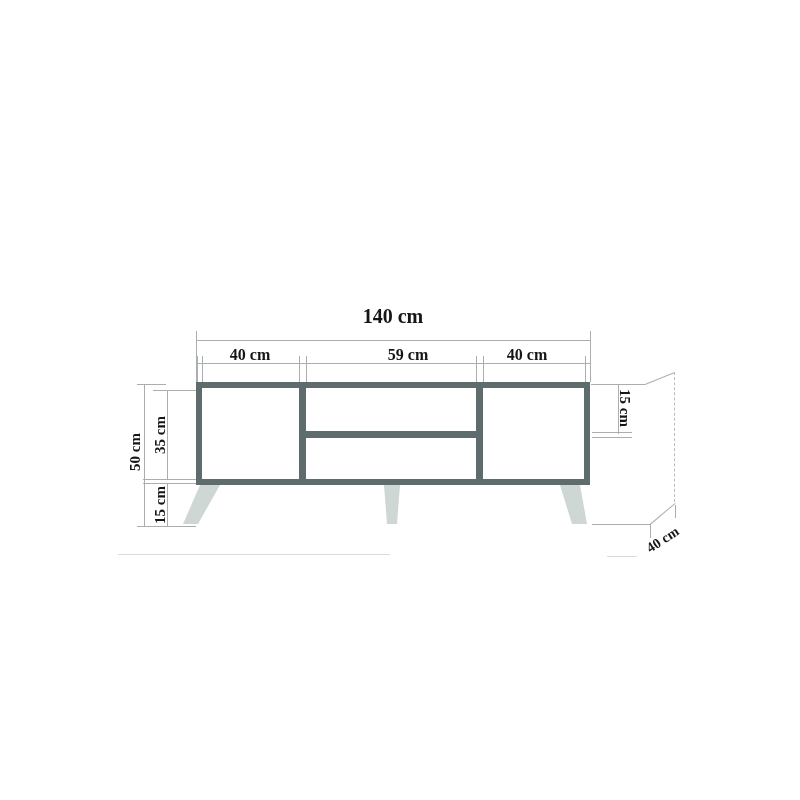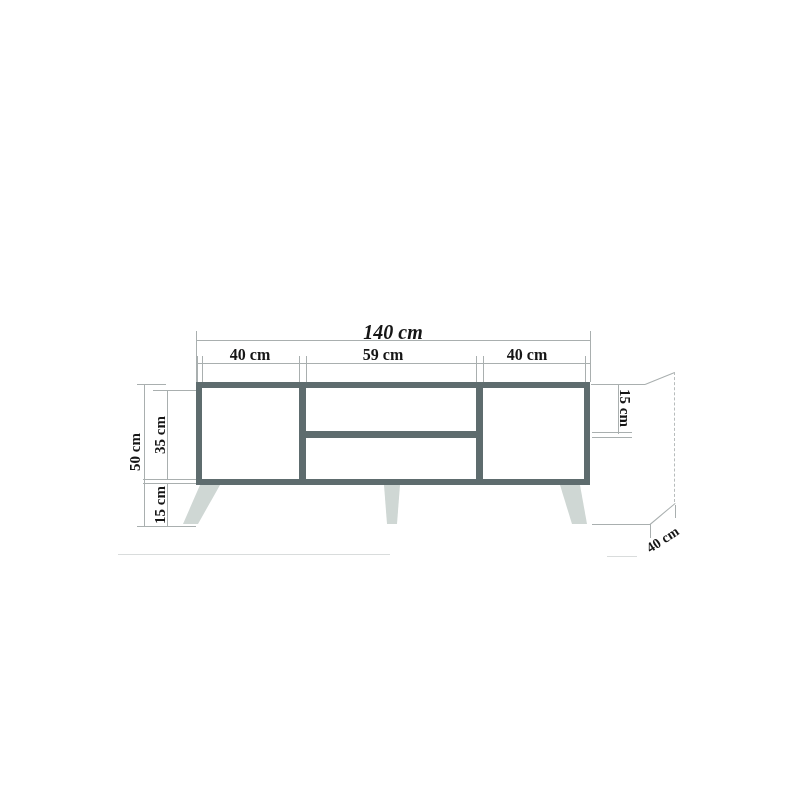--- a/index.html
+++ b/index.html
@@ -87,23 +87,23 @@
   <div class="diag" style="left:645px;top:384px;width:32px;transform:rotate(-22deg);"></div>
   <div class="dash" style="left:674px;top:372px;height:130px;"></div>
   <div class="hl" style="left:592px;top:524px;width:58px;"></div>
   <div class="diag" style="left:650px;top:524px;width:33px;transform:rotate(-40deg);"></div>
   <div class="vl" style="left:650px;top:524px;height:14px;"></div>
   <div class="vl" style="left:675px;top:505px;height:13px;"></div>
 
   <div class="hl faint" style="left:118px;top:554px;width:272px;"></div>
   <div class="hl faint" style="left:607px;top:556px;width:30px;"></div>
 
-  <div class="lbl lbl-big" style="left:393px;top:332px;font-style:italic;">140 cm</div>
+  <div class="lbl lbl-big" style="left:393px;top:316px;">140 cm</div>
   <div class="lbl lbl-mid" style="left:250px;top:355px;">40 cm</div>
-  <div class="lbl lbl-mid" style="left:383px;top:355px;text-align:center;">59 cm</div>
+  <div class="lbl lbl-mid" style="left:408px;top:355px;text-align:center;">59 cm</div>
   <div class="lbl lbl-mid" style="left:527px;top:355px;">40 cm</div>
   <div class="lbl lbl-rotccw-big" style="left:135px;top:452px;">50 cm</div>
   <div class="lbl lbl-rotccw" style="left:160px;top:435px;">35 cm</div>
   <div class="lbl lbl-rotccw" style="left:160px;top:505px;">15 cm</div>
   <div class="lbl lbl-rotcw" style="left:624px;top:408px;">15 cm</div>
   <div class="lbl lbl-diag" style="left:663px;top:540px;">40 cm</div>
 
 </div>
 
 </body></html>

